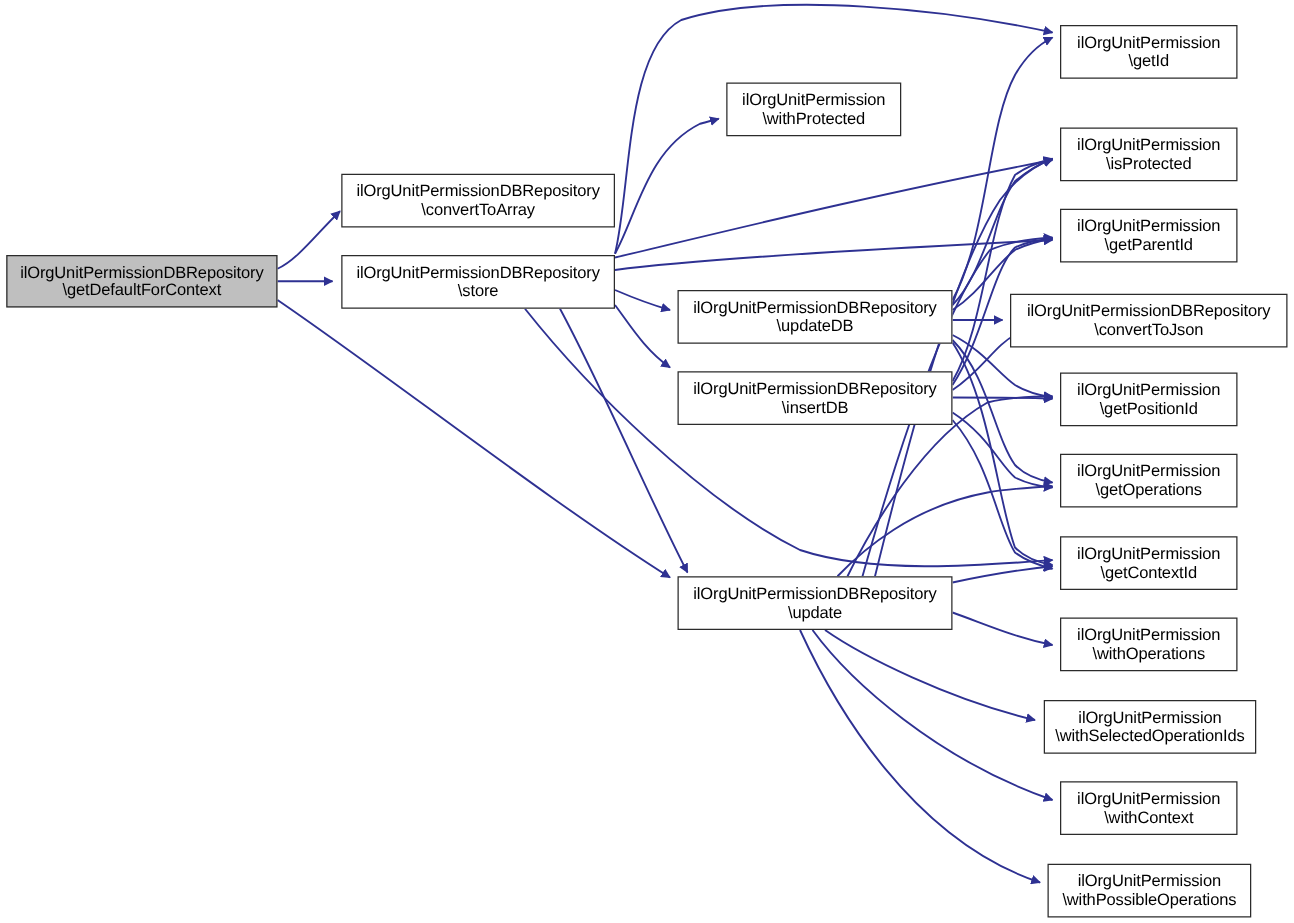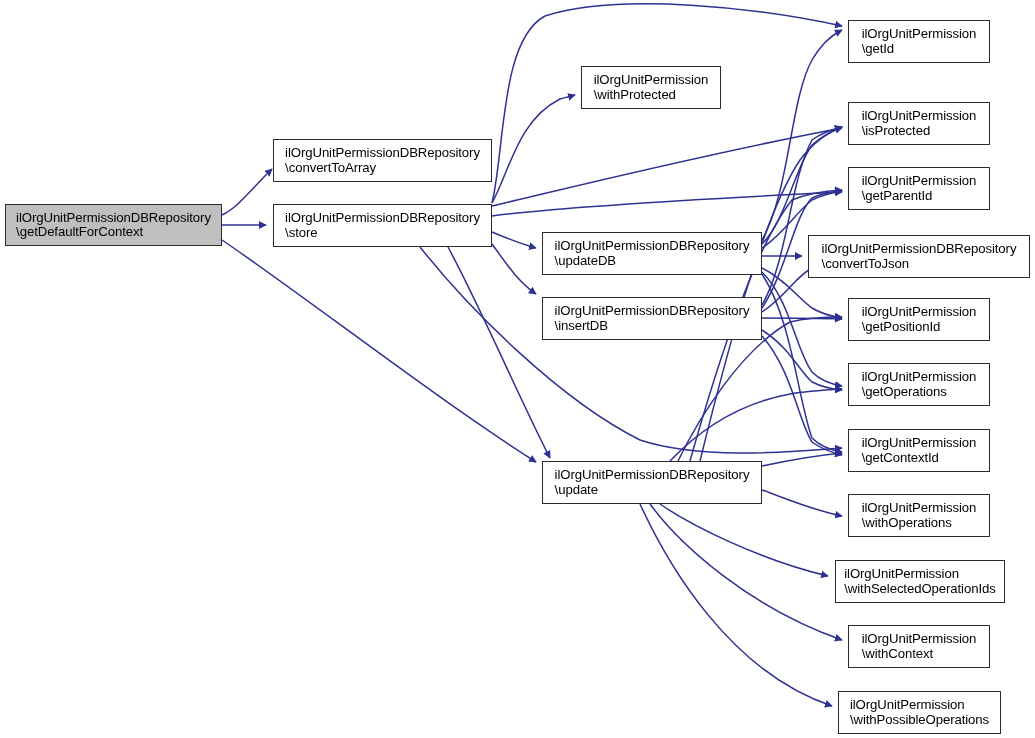--- a/index.html
+++ b/index.html
@@ -25,21 +25,21 @@
   }
   .node {
     position: absolute;
     box-sizing: border-box;
     border: 1px solid #2b2b2b;
     background: #ffffff;
     color: #000000;
     display: flex;
     align-items: center;
     justify-content: center;
-    text-align: left;
+    text-align: center;
     line-height: 1.08;
     font-size: 13.2px;
     letter-spacing: -0.1px;
     white-space: pre-line;
     z-index: 5;
   }
   .node.highlight {
     background: #bfbfbf;
   }
   .node-label {

